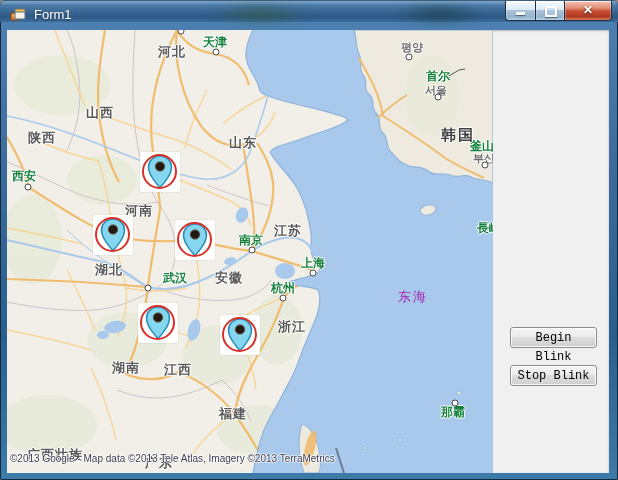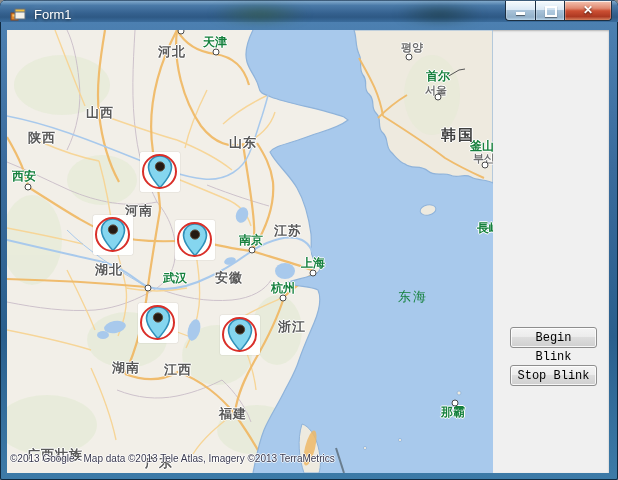--- a/index.html
+++ b/index.html
@@ -45,21 +45,21 @@
   .map{position:absolute;left:0;top:0;width:486px;height:443px;background:#f2efe8;overflow:hidden;cursor:default;}
   .map svg.base{position:absolute;left:0;top:0;z-index:0;}
   .label-layer{position:absolute;left:0;top:0;width:486px;height:443px;z-index:1;padding-left:40px;}
   .map-label{position:absolute;transform:translate(-50%,-50%);white-space:nowrap;
        font-family:"Liberation Sans",sans-serif;
        text-shadow:-1px 0 0 #fff,1px 0 0 #fff,0 -1px 0 #fff,0 1px 0 #fff;}
   .map-label.province{font-size:13px;font-weight:bold;color:#585858;letter-spacing:1px;}
   .map-label.city{font-size:12px;font-weight:bold;color:#15803d;}
   .map-label.kr{font-size:11px;color:#6e6e6e;font-weight:bold;}
   .map-label.country{font-size:15px;font-weight:bold;color:#3f3f3f;letter-spacing:2px;}
-  .map-label.sea{font-size:13px;color:#15803d;letter-spacing:2px;text-shadow:none;}
+  .map-label.sea{font-size:13px;color:#a21caf;letter-spacing:2px;text-shadow:none;}
   .city-dot{position:absolute;width:5px;height:5px;border:1.5px solid #4a4a4a;background:#fff;border-radius:50%;
        transform:translate(-50%,-50%);}
   .attribution{position:absolute;left:3px;top:423px;z-index:2;font-size:10px;color:#3a3a50;
        text-shadow:-1px 0 0 rgba(255,255,255,.8),1px 0 0 rgba(255,255,255,.8),0 -1px 0 rgba(255,255,255,.8),0 1px 0 rgba(255,255,255,.8);}
   .marker{position:absolute;width:40px;height:40px;background:rgba(255,255,255,.96);border-radius:2px;z-index:3;
        box-shadow:0 0 1px rgba(0,0,0,.35);}
   .marker .pin{position:absolute;left:7px;top:3px;}
   .marker .ring{position:absolute;left:2px;top:2px;width:31px;height:31px;border:2.5px solid #d92f29;border-radius:50%;}
   
   .winbtn{position:absolute;left:503px;width:87px;height:21px;

